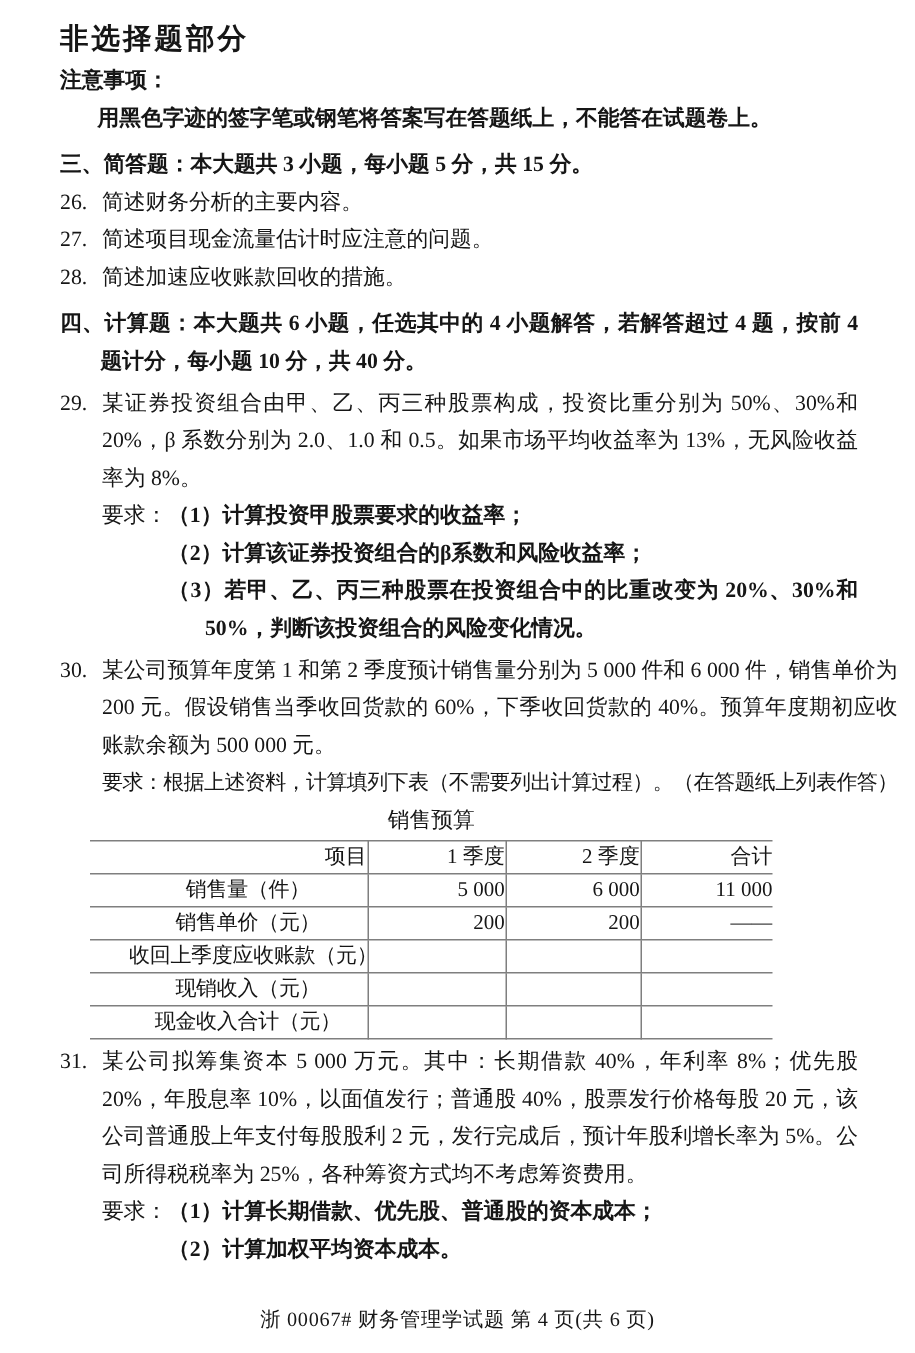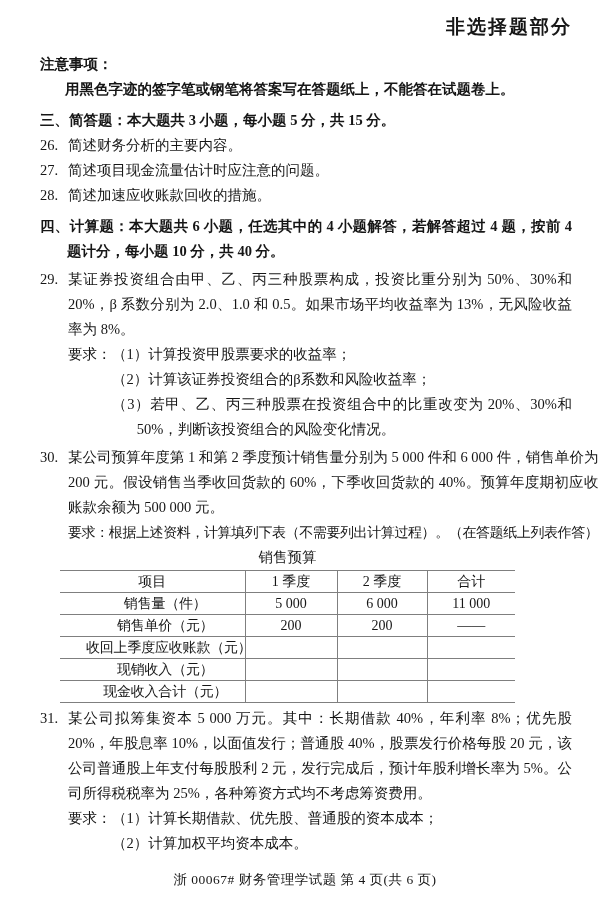--- a/index.html
+++ b/index.html
@@ -12,46 +12,46 @@
     line-height:25px;
   }
   .page {
     position:relative;
     width:610px; height:902px;
     padding:12px 38px 0 40px;
     overflow:hidden;
     background:#fff;
   }
   .doc-title {
-    text-align:right;
+    text-align:left;
     font-weight:bold;
     font-size:19px;
     letter-spacing:2px;
     line-height:30px;
-    margin-bottom:10px;
+    margin-bottom:0;
   }
   .notice-label { font-weight:bold; }
   .notice-text  { font-weight:bold; padding-left:25px; text-align:justify; }
 
   .sec-heading {
     font-weight:bold;
     padding-left:27px;
     text-indent:-27px;
     text-align:justify;
     margin-top:6px;
   }
   .sa-item, .q-item { display:flex; }
   .q-item { margin-top:3px; }
   .sa-item:first-of-type { margin-top:3px; }
   .q-num { width:28px; flex-shrink:0; }
   .q-body { flex:1; text-align:justify; }
 
   .req-row { display:flex; }
   .req-label { width:44px; flex-shrink:0; }
-  .req-list { flex:1; }
+  .req-list { flex:1;font-weight:bold; }
   .req-line { padding-left:1.7em; text-indent:-1.7em; text-align:justify; }
   .req-single { flex:1; white-space:nowrap; letter-spacing:-0.4px; font-size:14px; }
 
   .table-title {
     width:455px;
     margin-left:20px;
     text-align:center;
   }
   .sale-table {
     width:455px;
@@ -60,21 +60,21 @@
     table-layout:fixed;
   }
   .sale-table th, .sale-table td {
     border-top:1px solid #7f7f7f;
     border-bottom:1px solid #7f7f7f;
     height:22px;
     line-height:21px;
     font-size:14px;
     font-weight:normal;
     padding:0;
-    text-align:center;
+    text-align:right;
     overflow:hidden;
     white-space:nowrap;
   }
   .sale-table th:not(:last-child), .sale-table td:not(:last-child) {
     border-right:1px solid #7f7f7f;
   }
   .sale-table td.row-label {
     text-align:center;
     padding-left:26px;
     letter-spacing:-0.2px;

